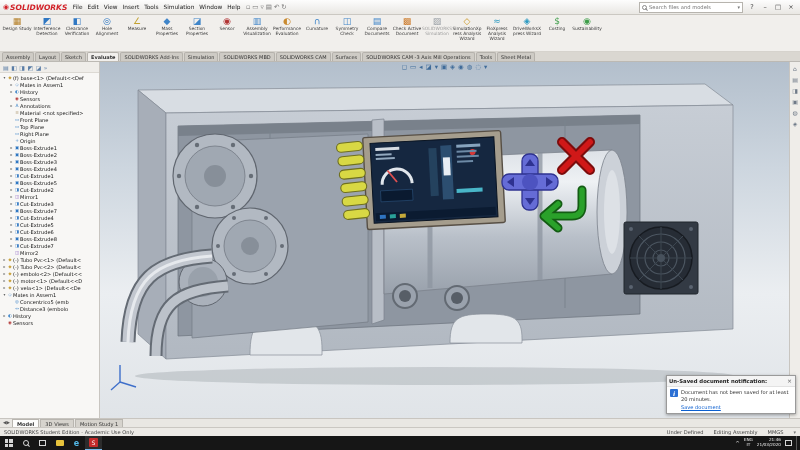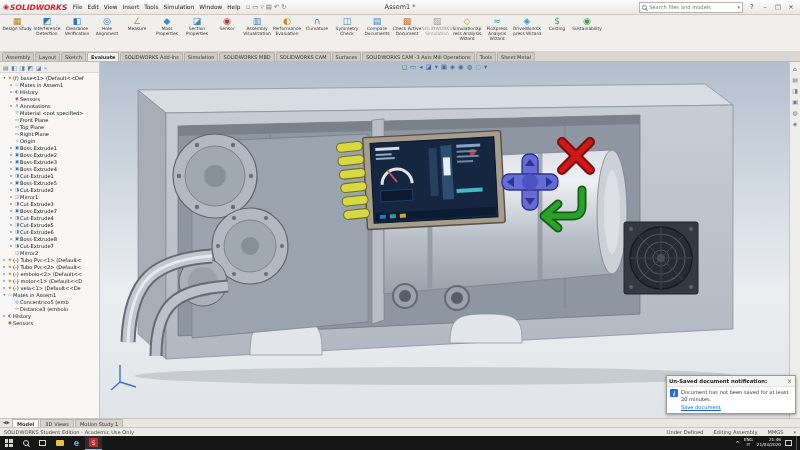--- a/index.html
+++ b/index.html
@@ -115,21 +115,20 @@
       </div>
     <div class="quick-tools">
 
     <span>▫</span>
         <span>▭</span>
         <span>▿</span>
         <span>▤</span>
         <span>↶</span>
         <span>↻</span>
       </div>
-    <div class="doc-title">Assem1 *</div>
     <div class="tb-right">
       <div class="search-box">
         <span class="mag"></span>
         <input placeholder="Search files and models" style="">
         <span class="chev">▾</span>
       </div>
       <div class="winctl">
 
       <span>?</span>
           <span>–</span>

